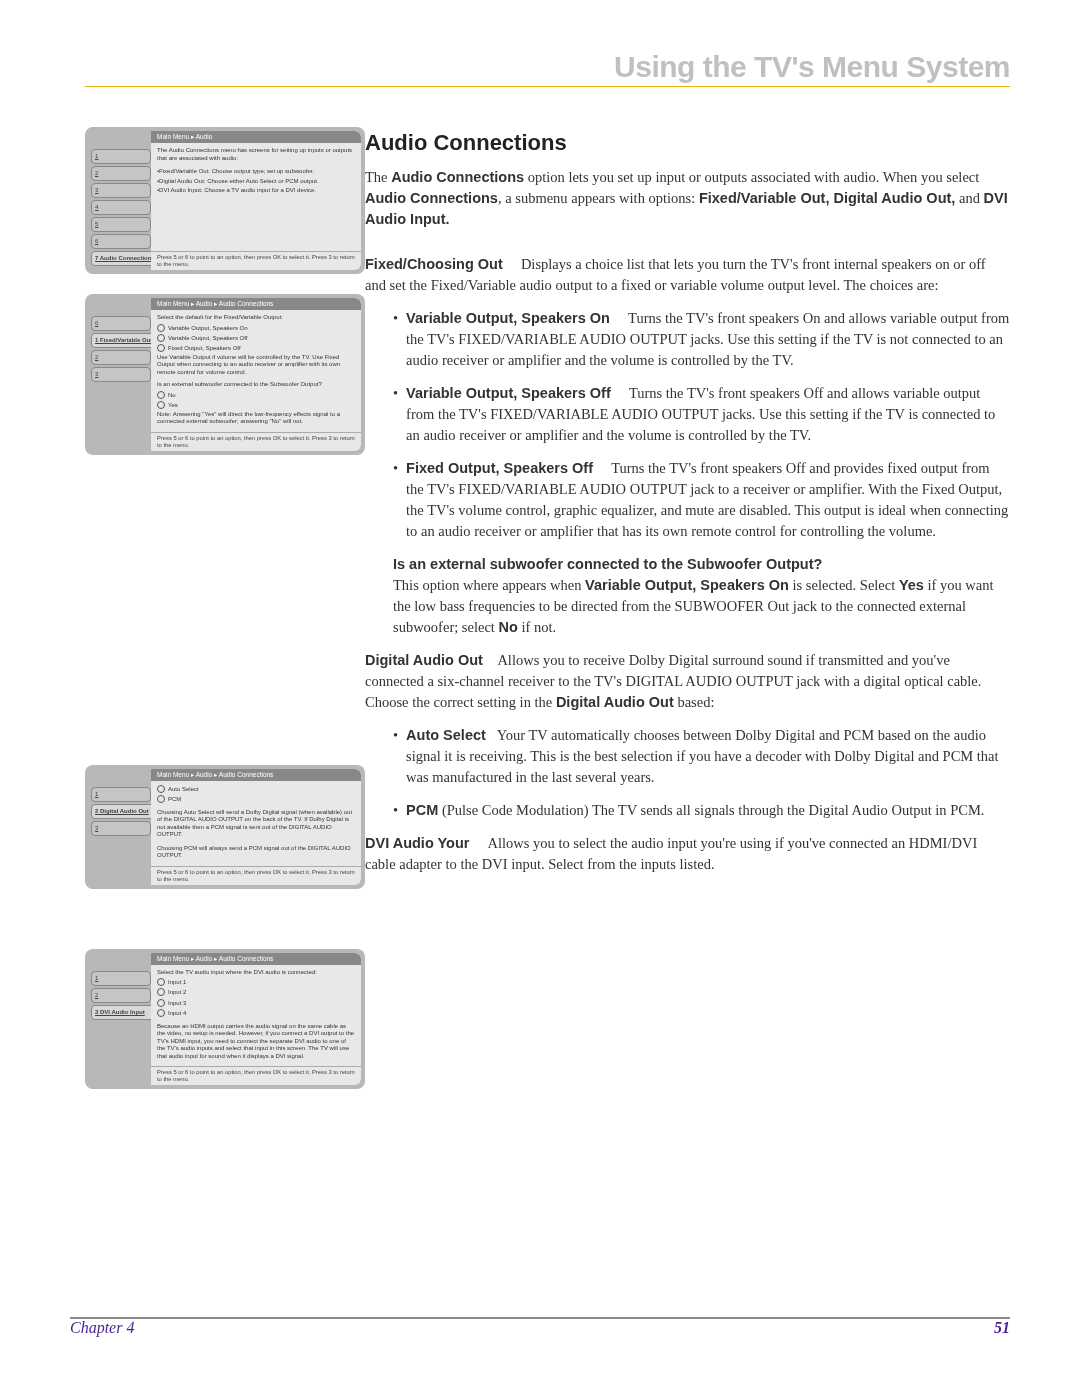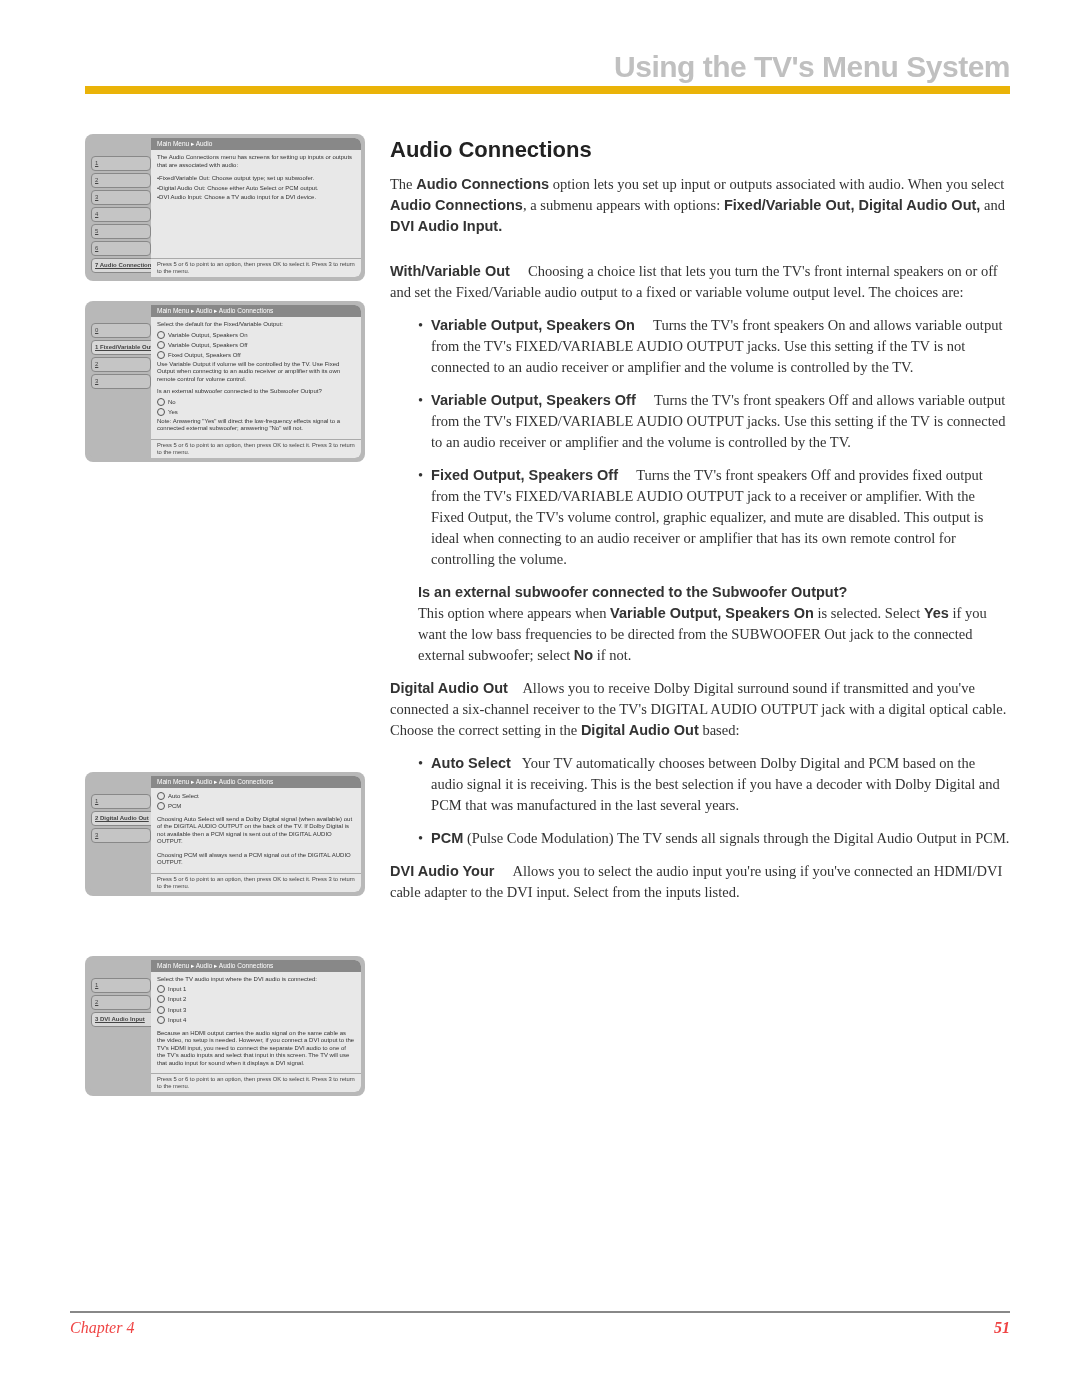--- a/index.html
+++ b/index.html
@@ -1,28 +1,28 @@
 <!DOCTYPE html>
 <html><head>
 <meta charset="utf-8">
 <style>
 body{margin:0;font-family:Georgia,serif;background:#fff;color:#333;width:1080px;height:1397px;position:relative;box-sizing:border-box}
 .page{padding:50px 70px 30px 85px;box-sizing:border-box;height:100%;position:relative}
-.chapter-title{text-align:right;font-family:Arial,Helvetica,sans-serif;font-weight:900;font-size:30px;color:#c0c0c0;border-bottom:8px solid #eab308;padding-bottom:2px;margin-bottom:40px;letter-spacing:-0.5px}
-.cols{display:flex;gap:25px}
+.chapter-title{text-align:right;font-family:Arial,Helvetica,sans-serif;font-weight:900;font-size:30px;color:#c0c0c0;border-bottom:1px solid #eab308;padding-bottom:2px;margin-bottom:40px;letter-spacing:-0.5px}
+.cols{display:flex;}
 .left{width:280px;flex-shrink:0;display:flex;flex-direction:column;gap:20px}
 .right{flex:1;font-size:14.5px;line-height:1.45}
 .section-title{font-family:Arial,Helvetica,sans-serif;font-weight:bold;font-size:22px;margin:0 0 8px 0;color:#222}
 .p{margin:0 0 12px 0}
 .bold{font-family:Arial,Helvetica,sans-serif;font-weight:bold}
 .sub{margin-left:28px}
 .bullet{display:flex;margin:0 0 12px 28px}
 .bullet .dot{margin-right:8px}
 .gap{height:12px}
-.bottom-line{position:absolute;bottom:60px;left:70px;right:70px;border-top:2px solid #888;padding-top:6px;display:flex;justify-content:space-between;font-style:italic;font-family:Georgia,serif;font-size:16px;color:#ef4444}
+.bottom-line{position:absolute;bottom:60px;left:70px;right:70px;border-top:2px solid #888;display:flex;justify-content:space-between;font-style:italic;font-family:Georgia,serif;font-size:16px;color:#4c1d95}
 .bottom-line .pn{font-weight:bold;}
 
 .tvshot{width:280px;background:#b8b8b8;border-radius:8px;padding:4px;box-sizing:border-box;font-family:Arial,Helvetica,sans-serif}
 .tvinner{display:flex;background:#b8b8b8;border-radius:6px;overflow:hidden}
 .tvside{width:62px;background:#b8b8b8;padding:18px 2px 2px 2px;box-sizing:border-box}
 .tvbtn{background:#c5c5c5;border:1px solid #888;border-radius:4px;height:13px;margin-bottom:2px;font-size:6px;line-height:13px;padding:0 3px;color:#444;white-space:nowrap;overflow:hidden;text-decoration:underline}
 .tvbtn.num{width:52px}
 .tvbtn.sel{background:#d8d8d8;font-weight:bold;width:62px}
 .tvmain{flex:1;background:#e8e8e8;border-radius:0 6px 6px 0;display:flex;flex-direction:column}
 .tvhead{background:#888;color:#fff;font-size:6.5px;padding:2px 6px;border-radius:0 6px 0 0}
@@ -148,21 +148,21 @@
     <div class="right">
       <div class="section-title">Audio Connections</div>
 
       <p class="p">
         <span>The </span><span class="bold">Audio Connections</span><span> option lets you set up input or outputs associated with audio. When you select </span><span class="bold">Audio Connections</span><span>, a submenu appears with options: </span><span class="bold">Fixed/Variable Out, Digital Audio Out,</span><span> and </span><span class="bold">DVI Audio Input.</span>
       </p>
 
       <div class="gap"></div>
 
       <p class="p">
-        <span class="bold">With/Variable Out</span>&nbsp;&nbsp;&nbsp;&nbsp;&nbsp;<span>Choosing a choice list that lets you turn the TV's front internal speakers on or off and set the Fixed/Variable audio output to a fixed or variable volume output level. The choices are:</span>
+        <span class="bold">Fixed/Choosing Out</span>&nbsp;&nbsp;&nbsp;&nbsp;&nbsp;<span>Displays a choice list that lets you turn the TV's front internal speakers on or off and set the Fixed/Variable audio output to a fixed or variable volume output level. The choices are:</span>
       </p>
 
       <div class="bullet">
           <span class="dot">•</span>
           <div><span class="bold">Variable Output, Speakers On</span>&nbsp;&nbsp;&nbsp;&nbsp;&nbsp;<span>Turns the TV's front speakers On and allows variable output from the TV's FIXED/VARIABLE AUDIO OUTPUT jacks. Use this setting if the TV is not connected to an audio receiver or amplifier and the volume is controlled by the TV.</span></div>
         </div>
       <div class="bullet">
           <span class="dot">•</span>
           <div><span class="bold">Variable Output, Speakers Off</span>&nbsp;&nbsp;&nbsp;&nbsp;&nbsp;<span>Turns the TV's front speakers Off and allows variable output from the TV's FIXED/VARIABLE AUDIO OUTPUT jacks. Use this setting if the TV is connected to an audio receiver or amplifier and the volume is controlled by the TV.</span></div>
         </div>

